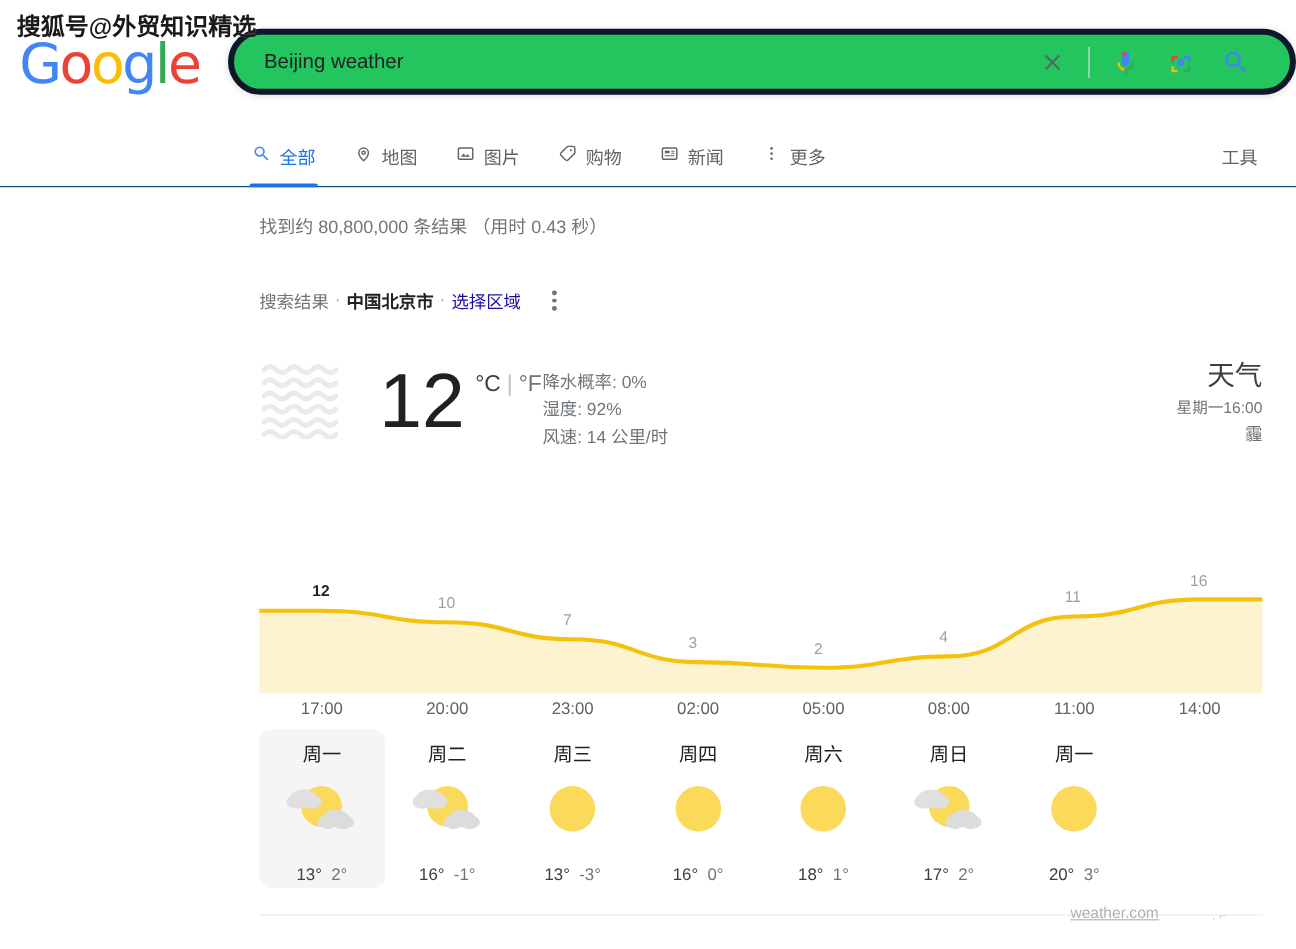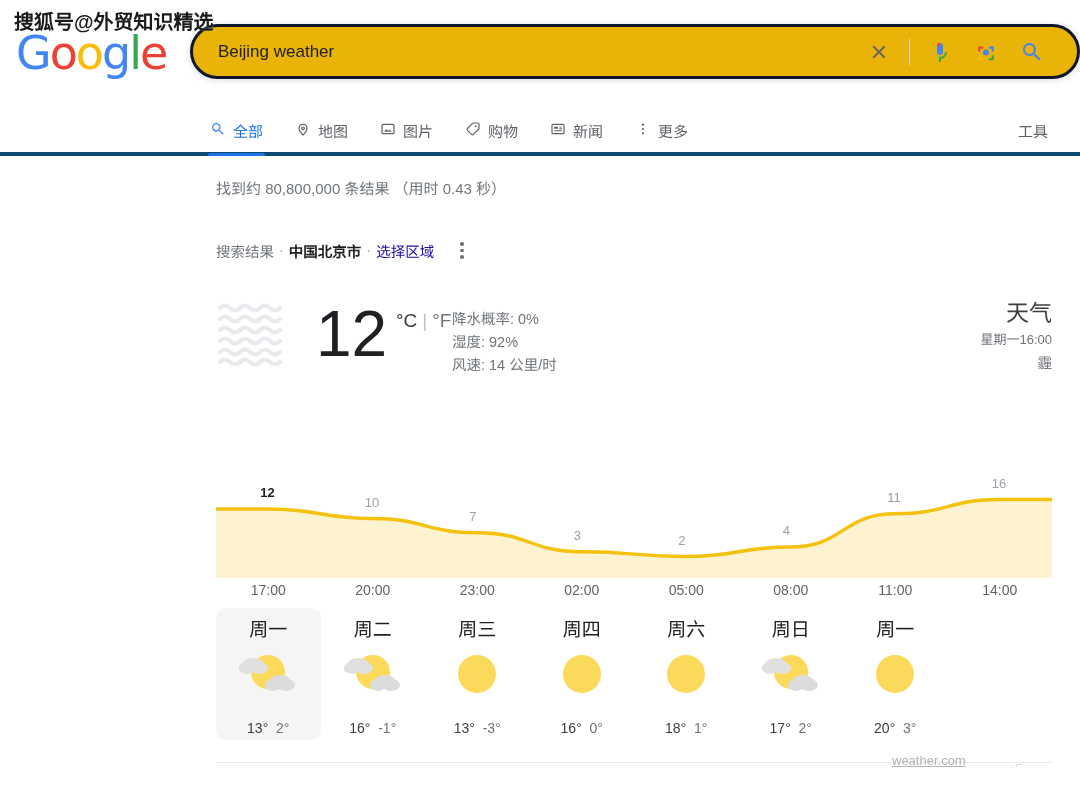--- a/index.html
+++ b/index.html
@@ -26,37 +26,37 @@
     position: absolute; left: 16px; top: 30px;
     font-size: 46px; line-height: 46px; font-weight: 400;
     font-family: "DejaVu Sans", sans-serif; letter-spacing: -2px; text-align: right;
   }
   .logo span.b { color:#4285F4 } .logo span.r { color:#EA4335 }
   .logo span.y { color:#FBBC05 } .logo span.g { color:#34A853 }
 
   .searchbar {
     position: absolute; left: 190px; top: 24px;
     width: 890px; height: 55px;
-    background:#eab308; border:3px solid #0f172a; border-radius: 28px;
+    background:#22c55e; border:5px solid #0f172a; border-radius: 28px;
     box-shadow: 0 1px 6px rgba(32,33,36,.16);
     display:flex; align-items:center;
   }
   .search-input {
     flex:1; border:none; outline:none; background:transparent;
     font-size: 17px; color:#202124; padding-left: 25px;
     font-family: "Liberation Sans", sans-serif;
   }
   .sb-icons { display:flex; align-items:center; gap: 0; padding-right: 22px; }
   .sb-btn { width:46px; height:46px; display:flex; align-items:center; justify-content:center; cursor:pointer; }
   .sb-divider { width:1px; height:26px; background:#dadce0; margin: 0 7px; }
 
   
   .navbar {
     position:absolute; left:0; top:104px; width:1080px; height:52px;
-    border-bottom:4px solid #0c4a6e;
+    border-bottom:1px solid #0c4a6e;
   }
   .nav-inner { position:absolute; left:210px; top:0; display:flex; align-items:center; height:52px; gap:0px; }
   .nav-item {
     display:flex; align-items:center; gap:7px; height:52px;
     padding: 0 16px 0 0; margin-right: 16px;
     font-size: 15px; color:#5f6368; cursor:pointer; position:relative;
   }
   .nav-item.active { color:#1a73e8; }
   .nav-item.active::after {
     content:""; position:absolute; left:-2px; right:14px; bottom:0;
@@ -131,21 +131,21 @@
   }
 
   
   .days { position:absolute; left:216px; top:608px; width:836px; height:132px; display:flex; }
   .day {
     width:104.5px; height:132px; border-radius:10px;
     display:flex; flex-direction:column; align-items:center;
     padding-top:10px; cursor:pointer;
   }
   .day.selected { background:#f5f5f5; }
-  .day .dname { font-size:19px; color:#202124; line-height:24px; }
+  .day .dname { font-size:16px; color:#202124; line-height:24px; }
   .day .dicon { height:60px; display:flex; align-items:center; justify-content:center; margin-top:2px; }
   .day .dtemp { font-size:14px; color:#70757a; margin-top:16px; white-space:nowrap;text-align:center; }
   .day .dtemp b { color:#3c4043; font-weight:400; }
 
   
   .hr { position:absolute; left:216px; top:762px; width:836px; height:1px; background:#ebebeb; }
   .src-link {
     position:absolute; left:892px; top:753px;
     font-size:13px; color:#70757a; text-decoration:underline; white-space:nowrap;
     opacity:.55;

